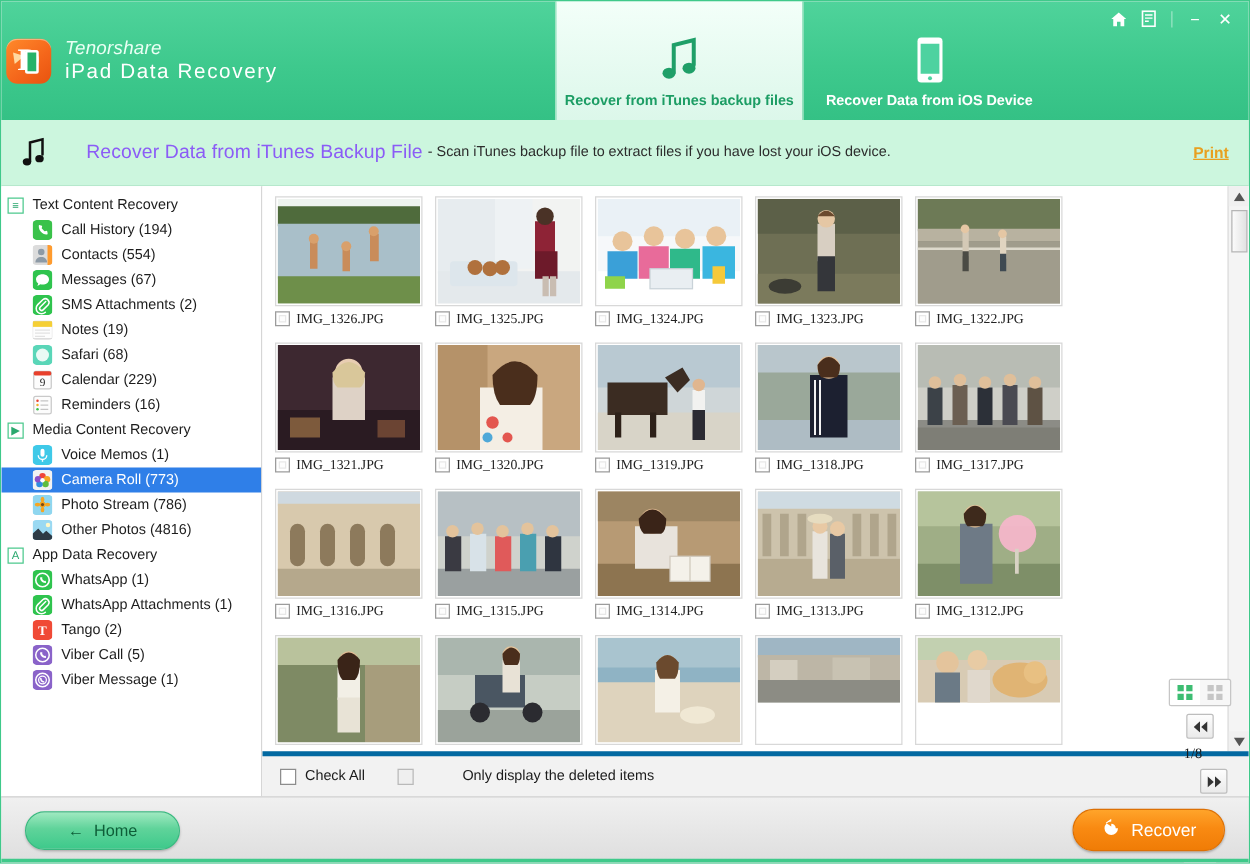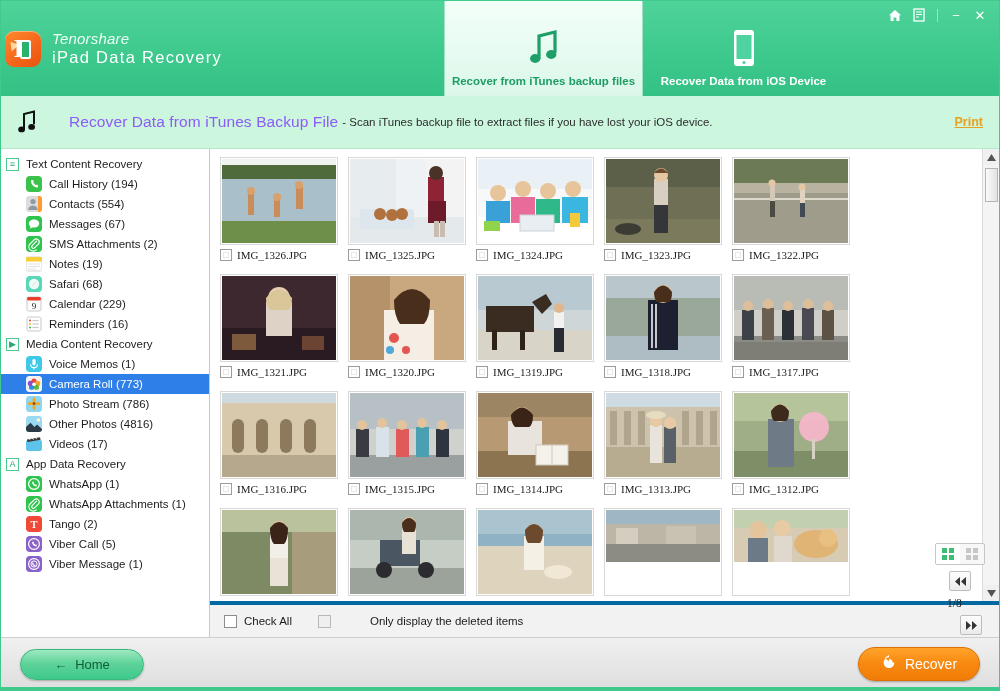--- a/index.html
+++ b/index.html
@@ -435,30 +435,20 @@
       </div>
       <div class="sitem">
         <span class="sicon">
           <svg width="16" height="16">
               <rect width="16" height="16" rx="2" fill="#9ad9f2"></rect>
               <path d="M0 11l4.6-4.2L8.4 11 11 8.6 16 13v3H0z" fill="#2c3a46"></path>
               <circle cx="12.4" cy="4" r="1.8" fill="#fff8c8"></circle>
             </svg>
         </span>
         <span class="slabel">Other Photos (4816)</span>
-      </div>
-      <div class="sitem">
-        <span class="sicon">
-          <svg width="16" height="16">
-              <rect y="4" width="16" height="11" rx="2" fill="#5ec3e8"></rect>
-              <path d="M1 3.4l13-2.2.6 2.6L1.6 6z" fill="#333"></path>
-              <path d="M3.2 2.2l1 2M6.4 1.7l1 2M9.6 1.2l1 2" stroke="#fff" stroke-width=".9"></path>
-            </svg>
-        </span>
-        <span class="slabel">Videos (17)</span>
       </div>
 
       <div class="grouphdr">
         <div class="gbox">A</div>
         <span>App Data Recovery</span>
       </div>
       <div class="sitem">
         <span class="sicon">
           <svg width="16" height="16">
               <rect width="16" height="16" rx="3.5" fill="#2fc44e"></rect>

